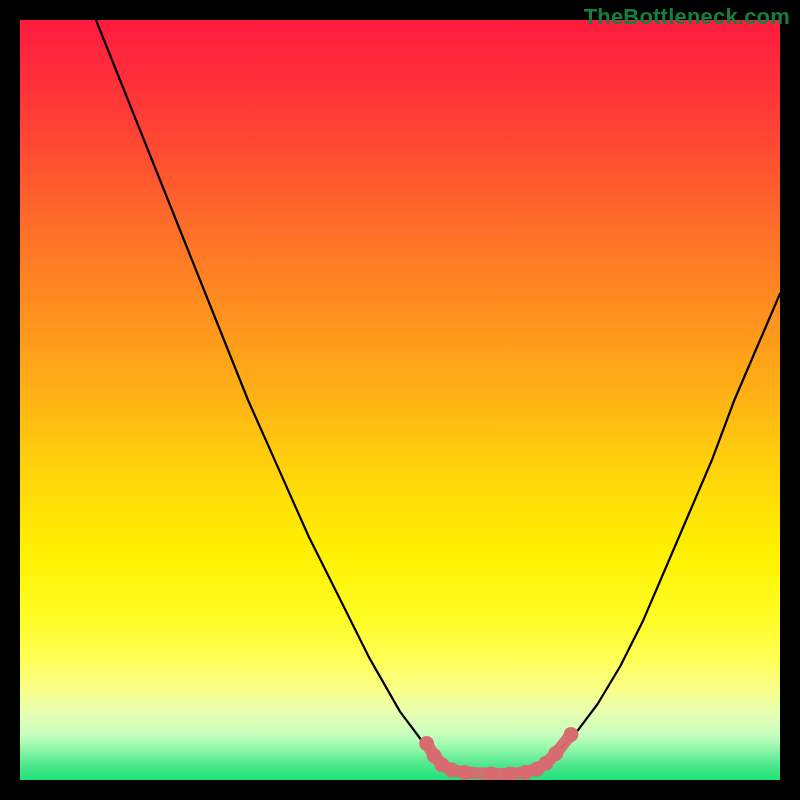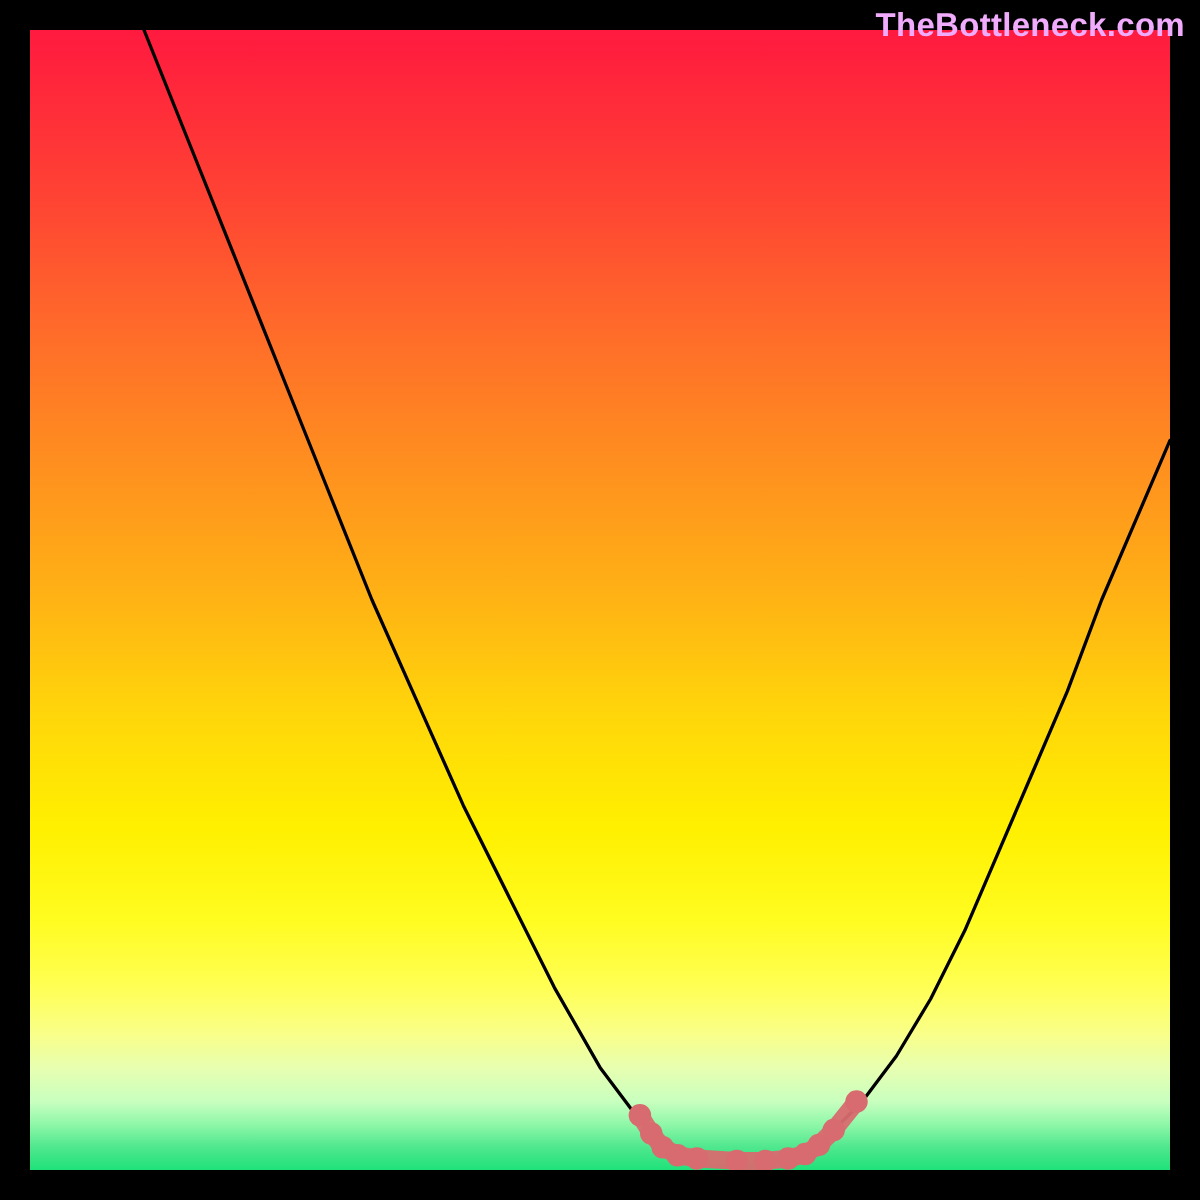--- a/index.html
+++ b/index.html
@@ -45,21 +45,21 @@
     position: absolute;
     inset: 0;
   }
   .watermark {
     position: absolute;
     top: 4px;
     right: 10px;
     font-family: Arial, Helvetica, sans-serif;
     font-size: 22px;
     font-weight: 600;
-    color: #f0abfc;
+    color: #15803d;
     letter-spacing: 0.2px;
   }
 </style>
 </head>
 <body>
 <div class="frame">
 
   <div class="plot-area">
     <div class="gradient"></div>
     <svg class="curve-layer" viewBox="0 0 760 760" preserveAspectRatio="none">

